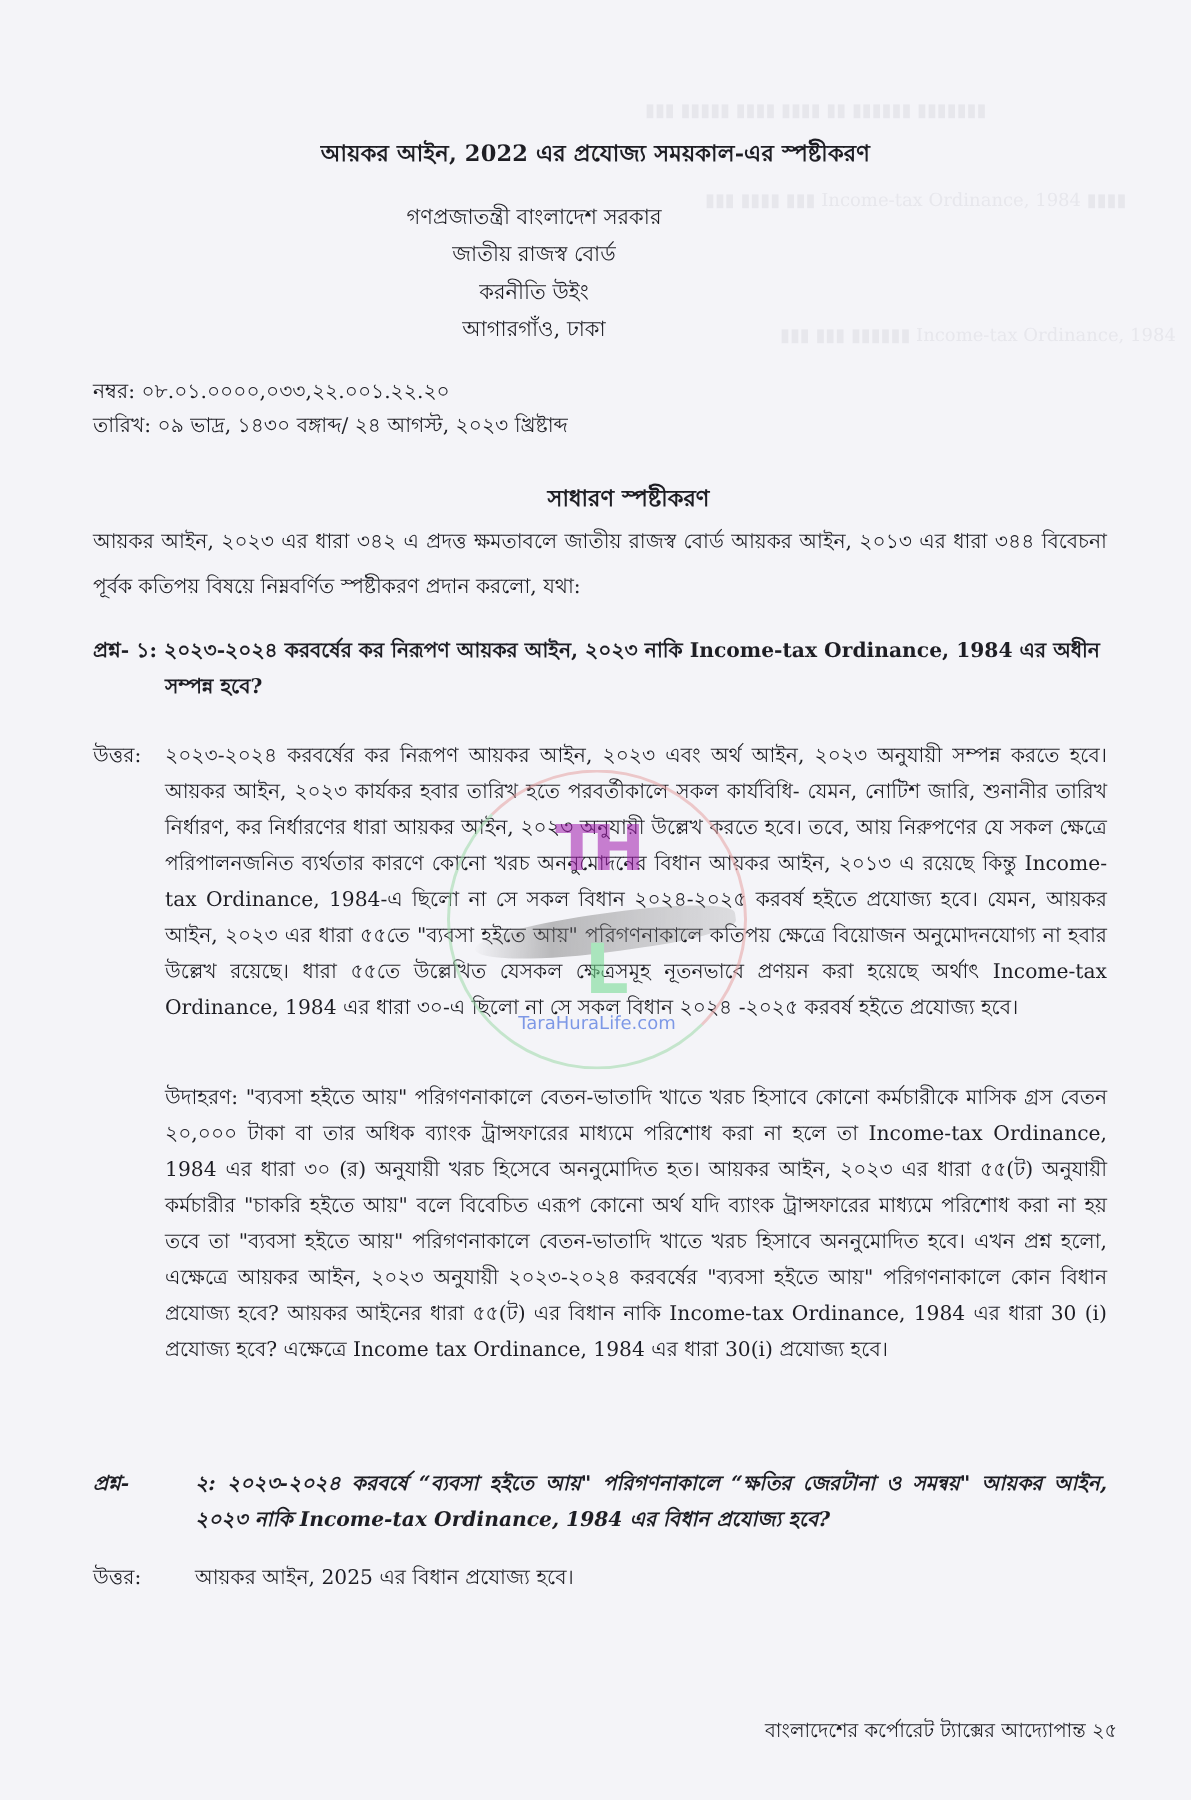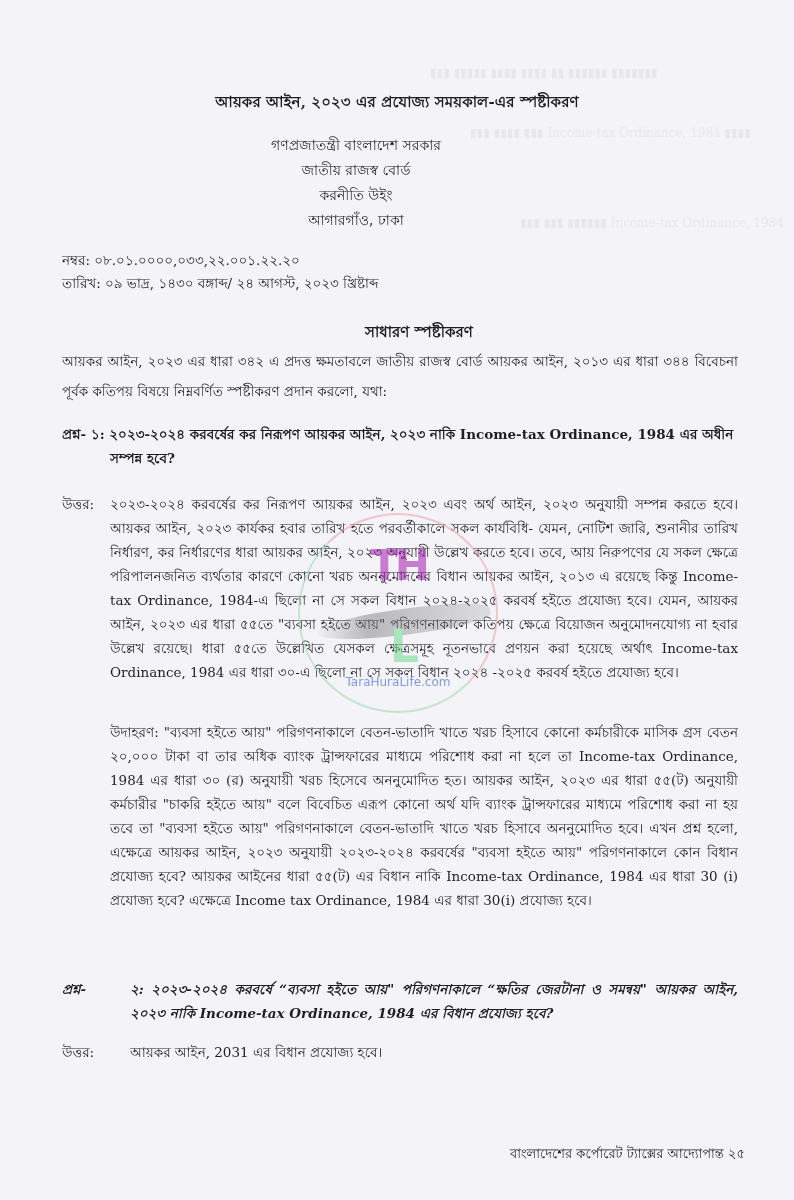--- a/index.html
+++ b/index.html
@@ -80,21 +80,21 @@
   </style>
 </head>
 <body>
 
 <div class="page">
 
   <div class="bleed" style="top:60px;left:430px;">▮▮▮ ▮▮▮▮▮ ▮▮▮▮ ▮▮▮▮ ▮▮ ▮▮▮▮▮▮ ▮▮▮▮▮▮▮</div>
   <div class="bleed" style="top:120px;left:470px;">▮▮▮ ▮▮▮▮ ▮▮▮ Income-tax Ordinance, 1984 ▮▮▮▮</div>
   <div class="bleed" style="top:210px;left:520px;">▮▮▮ ▮▮▮ ▮▮▮▮▮▮ Income-tax Ordinance, 1984</div>
 
-  <div class="doc-title">আয়কর আইন, ২০২৩ এর প্রযোজ্য সময়কাল-এর স্পষ্টীকরণ</div>
+  <div class="doc-title">আয়কর আইন, 2022 এর প্রযোজ্য সময়কাল-এর স্পষ্টীকরণ</div>
 
   <div class="header-block">
     <div>গণপ্রজাতন্ত্রী বাংলাদেশ সরকার</div>
     <div>জাতীয় রাজস্ব বোর্ড</div>
     <div>করনীতি উইং</div>
     <div>আগারগাঁও, ঢাকা</div>
   </div>
 
   <div class="ref no">নম্বর: ০৮.০১.০০০০,০৩৩,২২.০০১.২২.২০</div>
   <div class="ref date">তারিখ: ০৯ ভাদ্র, ১৪৩০ বঙ্গাব্দ/ ২৪ আগস্ট, ২০২৩ খ্রিষ্টাব্দ</div>
@@ -116,21 +116,21 @@
     <div class="body">উদাহরণ: "ব্যবসা হইতে আয়" পরিগণনাকালে বেতন-ভাতাদি খাতে খরচ হিসাবে কোনো কর্মচারীকে মাসিক গ্রস বেতন ২০,০০০ টাকা বা তার অধিক ব্যাংক ট্রান্সফারের মাধ্যমে পরিশোধ করা না হলে তা Income-tax Ordinance, 1984 এর ধারা ৩০ (র) অনুযায়ী খরচ হিসেবে অননুমোদিত হত। আয়কর আইন, ২০২৩ এর ধারা ৫৫(ট) অনুযায়ী কর্মচারীর "চাকরি হইতে আয়" বলে বিবেচিত এরূপ কোনো অর্থ যদি ব্যাংক ট্রান্সফারের মাধ্যমে পরিশোধ করা না হয় তবে তা "ব্যবসা হইতে আয়" পরিগণনাকালে বেতন-ভাতাদি খাতে খরচ হিসাবে অননুমোদিত হবে। এখন প্রশ্ন হলো, এক্ষেত্রে আয়কর আইন, ২০২৩ অনুযায়ী ২০২৩-২০২৪ করবর্ষের "ব্যবসা হইতে আয়" পরিগণনাকালে কোন বিধান প্রযোজ্য হবে? আয়কর আইনের ধারা ৫৫(ট) এর বিধান নাকি Income-tax Ordinance, 1984 এর ধারা 30 (i) প্রযোজ্য হবে? এক্ষেত্রে Income tax Ordinance, 1984 এর ধারা 30(i) প্রযোজ্য হবে।</div>
   </div>
 
   <div class="qa q q2">
     <span class="label">প্রশ্ন-</span>
     <div class="body">২: ২০২৩-২০২৪ করবর্ষে “ব্যবসা হইতে আয়" পরিগণনাকালে “ক্ষতির জেরটানা ও সমন্বয়" আয়কর আইন, ২০২৩ নাকি Income-tax Ordinance, 1984 এর বিধান প্রযোজ্য হবে?</div>
   </div>
 
   <div class="qa a2">
     <span class="label">উত্তর:</span>
-    <div class="body">আয়কর আইন, 2031 এর বিধান প্রযোজ্য হবে।</div>
+    <div class="body">আয়কর আইন, 2025 এর বিধান প্রযোজ্য হবে।</div>
   </div>
 
   <div class="footer">বাংলাদেশের কর্পোরেট ট্যাক্সের আদ্যোপান্ত ২৫</div>
 
   <div class="watermark">
     <div class="ring"></div>
     <div class="t1">TH</div>
     <div class="swoosh"></div>
     <div class="t2">L</div>
     <div class="site">TaraHuraLife.com</div>

